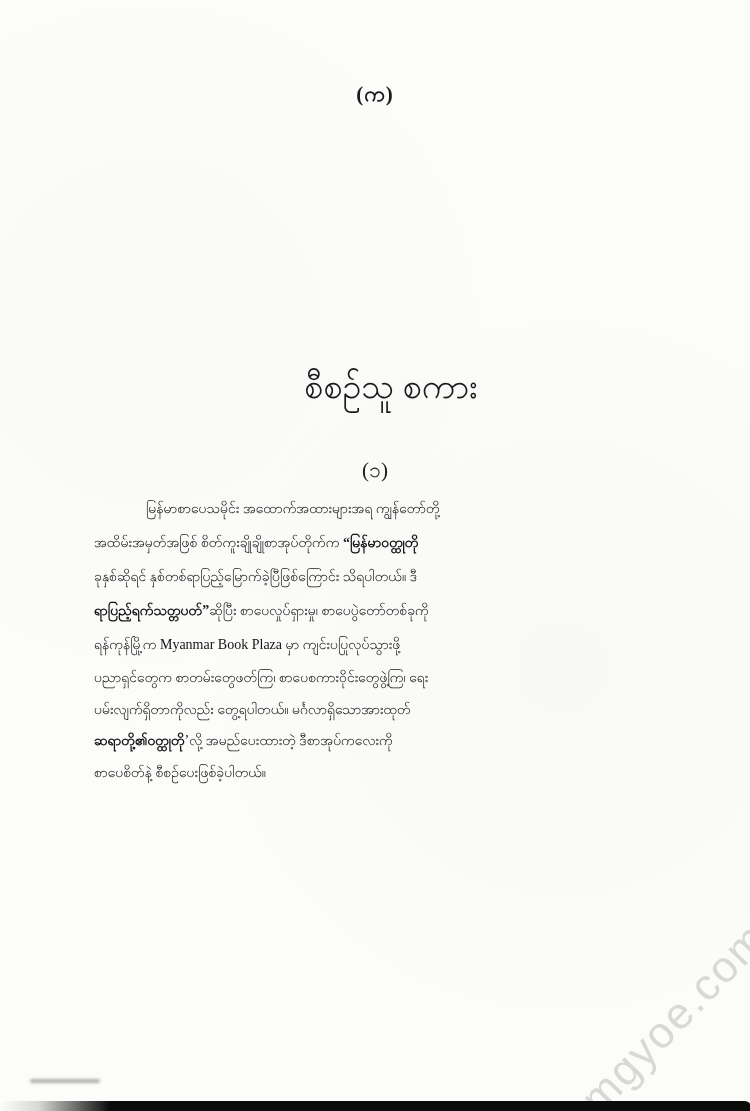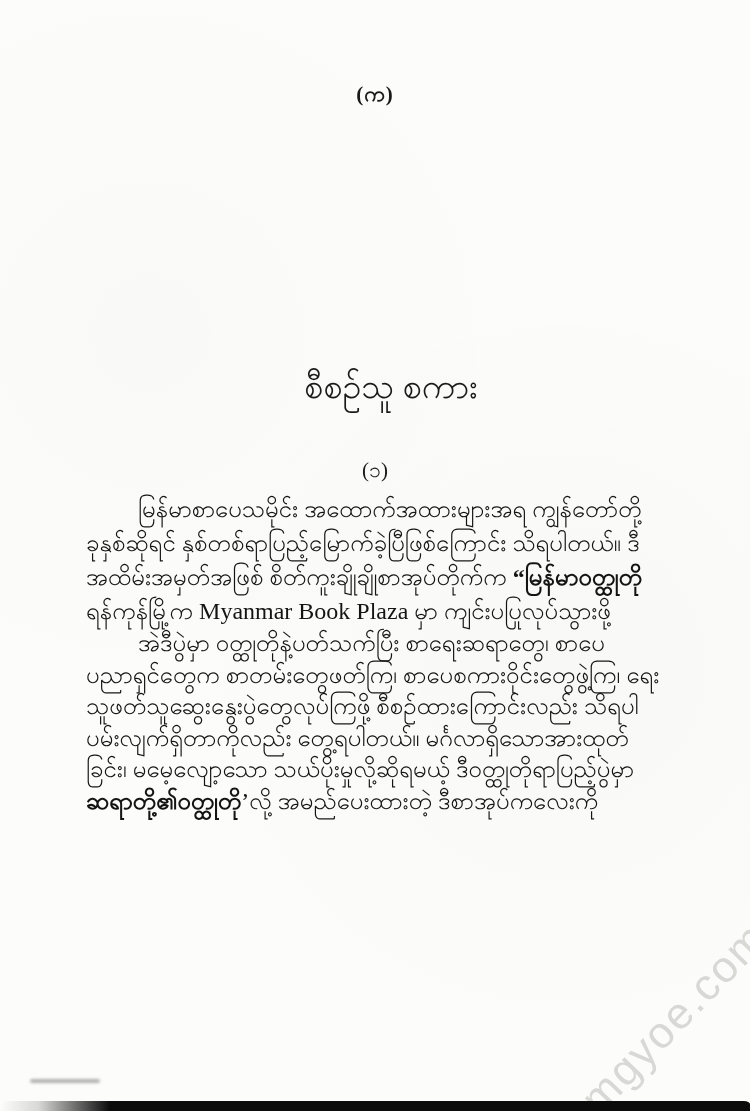--- a/index.html
+++ b/index.html
@@ -46,23 +46,23 @@
     position: absolute;
     top: 456px;
     left: 0;
     width: 100%;
     text-align: center;
     font-size: 21px;
   }
   .text-body {
     position: absolute;
     top: 492px;
-    left: 86px;
+    left: 94px;
     width: 572px;
-    font-size: 24px;
+    font-size: 14px;
     color: #141414;
   }
   .paragraph { margin: 0; }
   .paragraph .text-line {
     white-space: nowrap;
     overflow: visible;
   }
   .p1 .text-line { height: 34px; line-height: 34px; }
   .p2 .text-line { height: 31.5px; line-height: 31.5px; }
   .text-line.first { text-indent: 52px; }
@@ -115,31 +115,30 @@
 
   <div class="page-marker">(က)</div>
 
   <div class="doc-title">စီစဉ်သူ စကား</div>
 
   <div class="section-marker">(၁)</div>
 
   <div class="text-body">
       <div class="paragraph p1">
         <div class="text-line first"><span>မြန်မာစာပေသမိုင်း အထောက်အထားများအရ ကျွန်တော်တို့</span></div>
+        <div class="text-line"><span>အထိမ်းအမှတ်အဖြစ် စိတ်ကူးချိုချိုစာအုပ်တိုက်က </span><span class="bold">“မြန်မာဝတ္ထုတို</span></div>
         <div class="text-line"><span>ခုနှစ်ဆိုရင် နှစ်တစ်ရာပြည့်မြောက်ခဲ့ပြီဖြစ်ကြောင်း သိရပါတယ်။ ဒီ</span></div>
-        <div class="text-line"><span>အထိမ်းအမှတ်အဖြစ် စိတ်ကူးချိုချိုစာအုပ်တိုက်က </span><span class="bold">“မြန်မာဝတ္ထုတို</span></div>
+        <div class="text-line"><span class="bold">ရာပြည့်ရက်သတ္တပတ်”</span><span>ဆိုပြီး စာပေလှုပ်ရှားမှု၊ စာပေပွဲတော်တစ်ခုကို</span></div>
         <div class="text-line"><span>ရန်ကုန်မြို့က Myanmar Book Plaza မှာ ကျင်းပပြုလုပ်သွားဖို့</span></div>
       </div>
       <div class="paragraph p2">
-        <div class="text-line first"><span>အဲဒီပွဲမှာ ဝတ္ထုတိုနဲ့ပတ်သက်ပြီး စာရေးဆရာတွေ၊ စာပေ</span></div>
         <div class="text-line"><span>ပညာရှင်တွေက စာတမ်းတွေဖတ်ကြ၊ စာပေစကားဝိုင်းတွေဖွဲ့ကြ၊ ရေး</span></div>
-        <div class="text-line"><span>သူဖတ်သူဆွေးနွေးပွဲတွေလုပ်ကြဖို့ စီစဉ်ထားကြောင်းလည်း သိရပါ</span></div>
         <div class="text-line"><span>ပမ်းလျက်ရှိတာကိုလည်း တွေ့ရပါတယ်။ မင်္ဂလာရှိသောအားထုတ်</span></div>
-        <div class="text-line"><span>ခြင်း၊ မမေ့လျော့သော သယ်ပိုးမှုလို့ဆိုရမယ့် ဒီဝတ္ထုတိုရာပြည့်ပွဲမှာ</span></div>
         <div class="text-line"><span class="bold">ဆရာတို့၏ဝတ္ထုတို</span><span>’လို့ အမည်ပေးထားတဲ့ ဒီစာအုပ်ကလေးကို</span></div>
+        <div class="text-line"><span>စာပေစိတ်နဲ့ စီစဉ်ပေးဖြစ်ခဲ့ပါတယ်။</span></div>
       </div>
     </div>
 
   <div class="watermark">mgyoe.com</div>
 
   <div class="scan-smudge"></div>
   <div class="bottom-bar"></div>
   <div class="bottom-bar-fade"></div>
 
 </div>

